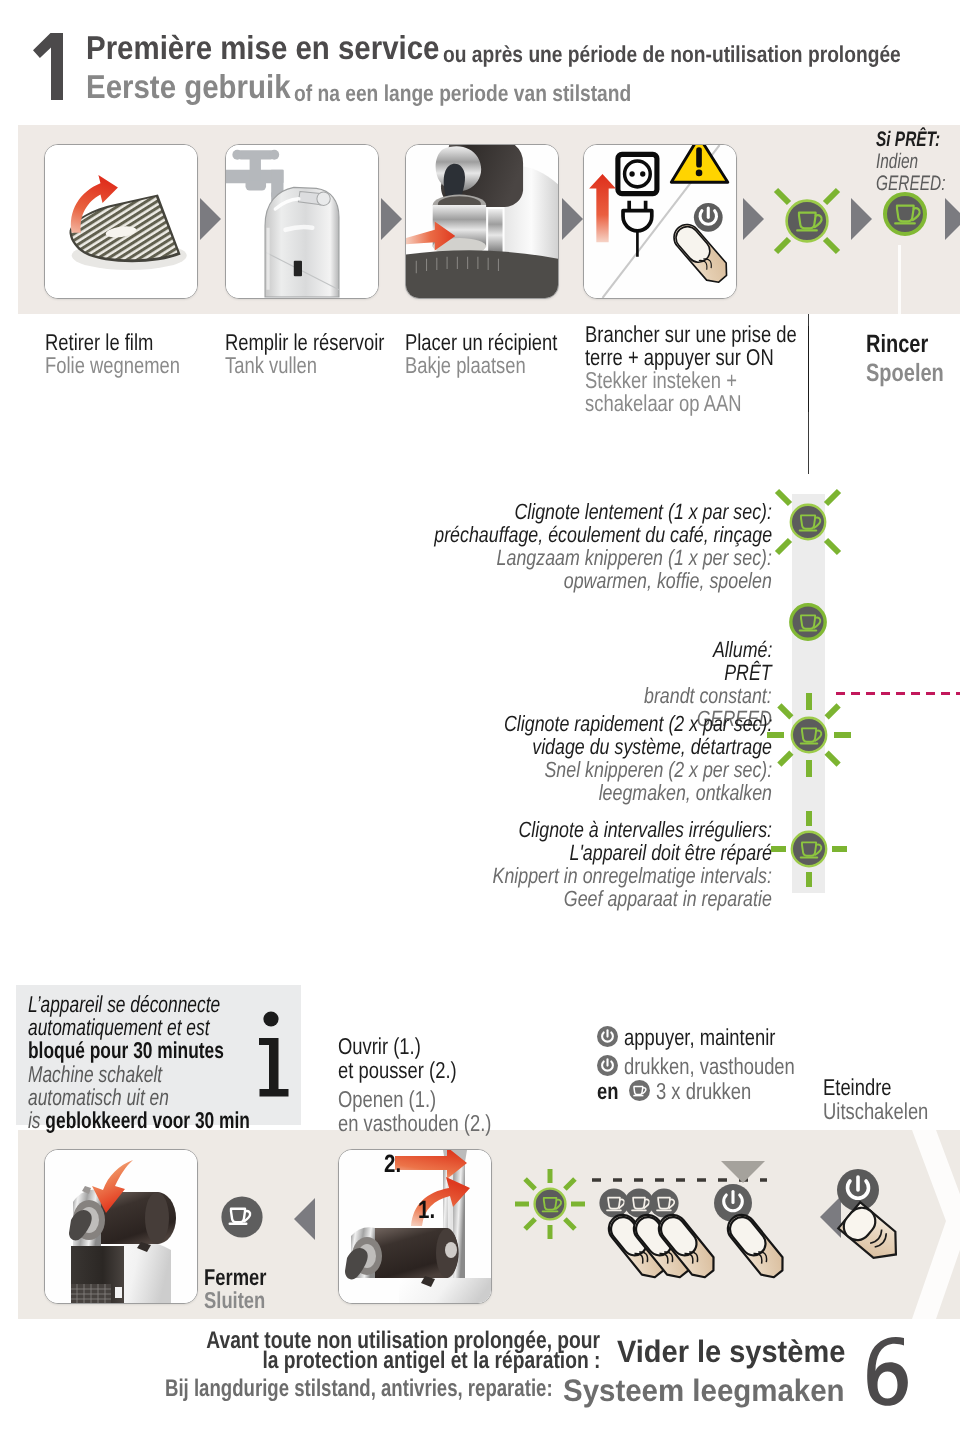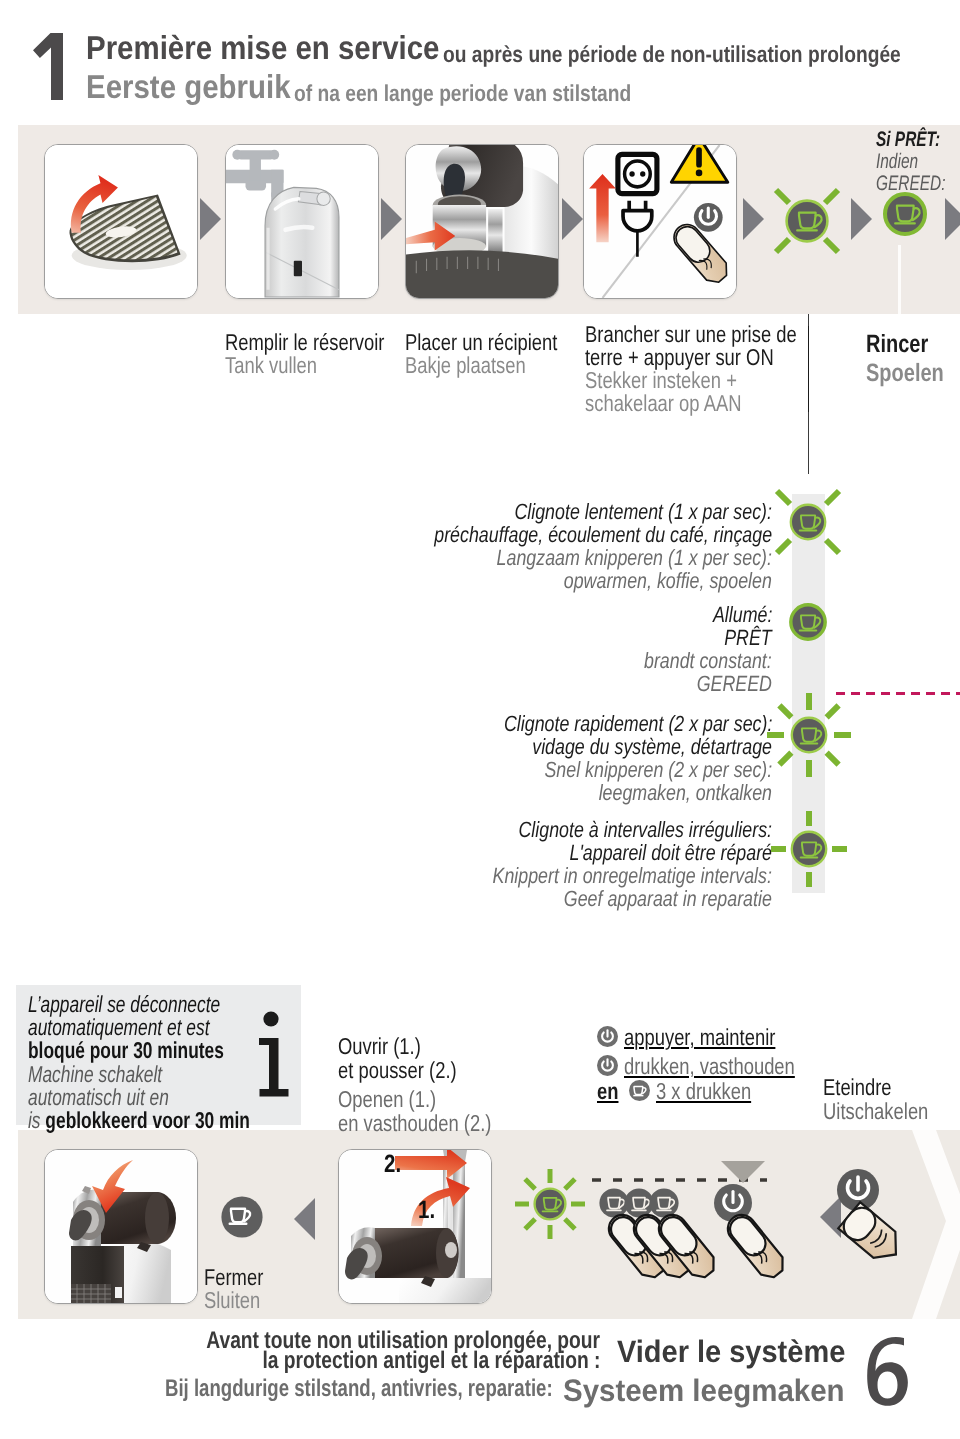--- a/index.html
+++ b/index.html
@@ -58,21 +58,21 @@
   #infobox{left:16px;top:985px;width:285px;height:140px;background:#eaebec;}
   #infobox .l{position:absolute;left:12px;font-size:23px;font-style:italic;line-height:23px;white-space:nowrap;
       display:block;width:max-content;transform:scaleX(0.755);transform-origin:left top;}
   #infobox .l.fr{color:#141414;}
   #infobox .l.frb{color:#141414;font-weight:bold;font-style:normal;}
   #infobox .l.nl{color:#5a5a5a;}
   #infobox .l.nl b{font-style:normal;color:#141414;}
   #info-i{position:absolute;left:241px;top:26px;}
 
   
-  .ph-row{display:flex;align-items:center;height:25px;text-decoration:underline;}
+  .ph-row{display:flex;align-items:center;height:25px;}
   .ph-ico{display:inline-block;line-height:0;margin-right:6px;}
   .conj{margin-right:5px;}
 
   
   .mb{font-size:23px;line-height:24px;white-space:nowrap;
       display:block;width:max-content;transform:scaleX(0.80);transform-origin:left top;}
   span.mb{display:inline-block;}
   .mb.fr{color:#1d1d1d;}
   .mb.nl{color:#6d6d6d;}
 
@@ -204,21 +204,21 @@
     <div class="abs" style="left:203px;top:66px;">
       <svg width="42" height="42" viewBox="0 0 42 42">
         <circle cx="21" cy="21" r="20.6" fill="#5e5e5e"></circle>
         <g fill="none" stroke="#fff" stroke-width="2.4" stroke-linejoin="round" stroke-linecap="round">
           <path d="M10.0 12.8 h14.0 v2.6 l-1.1 7.5 c-0.3 2.0 -1.8 3.2 -3.6 3.2 h-4.6 c-1.8 0 -3.3 -1.2 -3.6 -3.2 l-1.1 -7.5 z"></path>
           <path d="M24.1 15.3 c3.3 -1.2 5.6 1.1 4.9 3.7 c-0.6 2.4 -3.4 4.6 -5.7 6.2"></path>
           <path d="M8.7 27.8 h16.6"></path>
         </g>
       </svg>
     </div>
-    <div class="cap" style="left:186px;top:136px;">
+    <div class="cap" style="left:186px;top:136px;font-weight:bold;">
       <div class="fr">Fermer</div>
       <div class="nl">Sluiten</div>
     </div>
     <div class="tri-left" style="left:276px;top:68px;"></div>
 
     <div class="photo-card" style="left:320px;top:19px;width:152px;height:153px;">
       <svg width="152" height="153" viewBox="0 0 152 153" preserveAspectRatio="none">
         <defs>
           <linearGradient id="redArr5" x1="0" y1="1" x2="0.4" y2="0">
             <stop offset="0" stop-color="#f6d2c2"></stop>
@@ -429,21 +429,21 @@
   <div class="abs" id="vline"></div>
   <div class="abs" id="gband"></div>
   <div class="abs" id="dashline"></div>
 
   <div class="blk" style="left:353px;top:500px;width:419px;">
     <div class="fr">Clignote lentement (1 x par sec):</div>
     <div class="fr">préchauffage, écoulement du café, rinçage</div>
     <div class="nl">Langzaam knipperen (1 x per sec):</div>
     <div class="nl">opwarmen, koffie, spoelen</div>
   </div>
-  <div class="blk" style="left:353px;top:603px;width:419px;">
+  <div class="blk" style="left:353px;top:638px;width:419px;">
     <div class="fr">Allumé:</div>
     <div class="fr">PRÊT</div>
     <div class="nl">brandt constant:</div>
     <div class="nl">GEREED</div>
   </div>
   <div class="blk" style="left:353px;top:712px;width:419px;">
     <div class="fr">Clignote rapidement (2 x par sec):</div>
     <div class="fr">vidage du système, détartrage</div>
     <div class="nl">Snel knipperen  (2 x per sec):</div>
     <div class="nl">leegmaken, ontkalken</div>
@@ -511,20 +511,24 @@
       </g>
       <circle cx="41" cy="41" r="17.2" fill="#5c5c5c" stroke="#9ccb49" stroke-width="2.4"></circle>
       <g fill="none" stroke="#8dc63f" stroke-width="1.9" stroke-linejoin="round" stroke-linecap="round">
         <path d="M34.0 34.4 h14.1 v2.6 l-1.1 7.6 c-0.3 2.0 -1.8 3.1 -3.6 3.1 h-4.7 c-1.8 0 -3.2 -1.2 -3.6 -3.1 l-1.1 -7.6 z"></path>
         <path d="M48.2 36.9 c3.3 -1.2 5.7 1.1 5.0 3.7 c-0.6 2.4 -3.5 4.6 -5.8 6.2"></path>
         <path d="M32.7 49.5 h16.6"></path>
       </g>
     </svg>
   </div>
 
+  <div class="cap" style="left:45px;top:331px;">
+    <div class="fr">Retirer le film</div>
+    <div class="nl">Folie wegnemen</div>
+  </div>
   <div class="cap" style="left:405px;top:331px;">
     <div class="fr">Placer un récipient</div>
     <div class="nl">Bakje plaatsen</div>
   </div>
   <div class="cap" style="left:225px;top:331px;">
     <div class="fr">Remplir le réservoir</div>
     <div class="nl">Tank vullen</div>
   </div>
   <div class="cap" style="left:585px;top:323px;">
     <div class="fr">Brancher sur une prise de</div>

